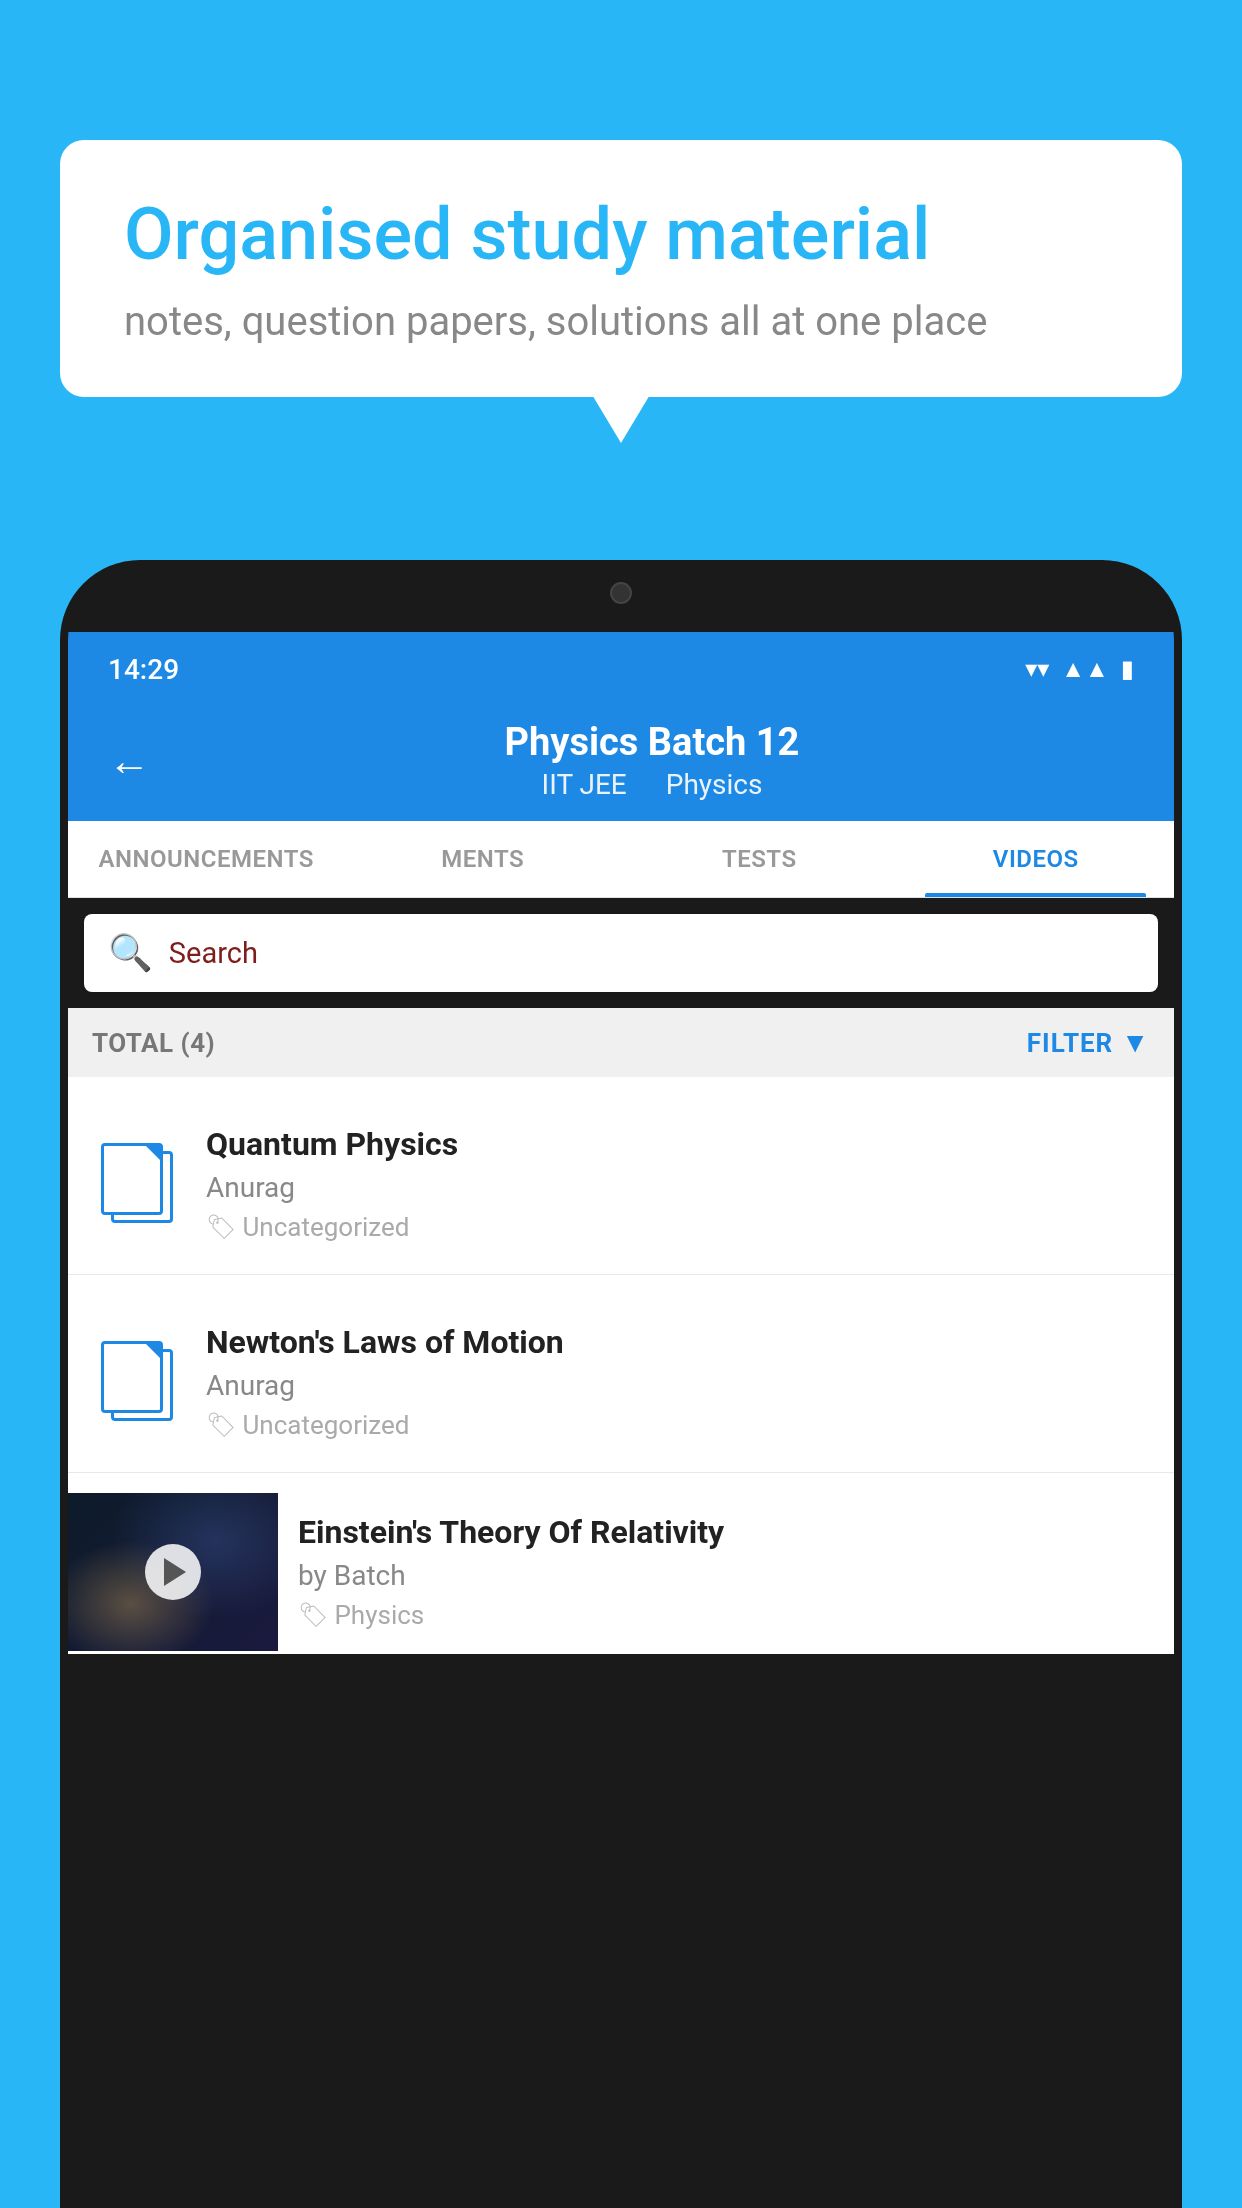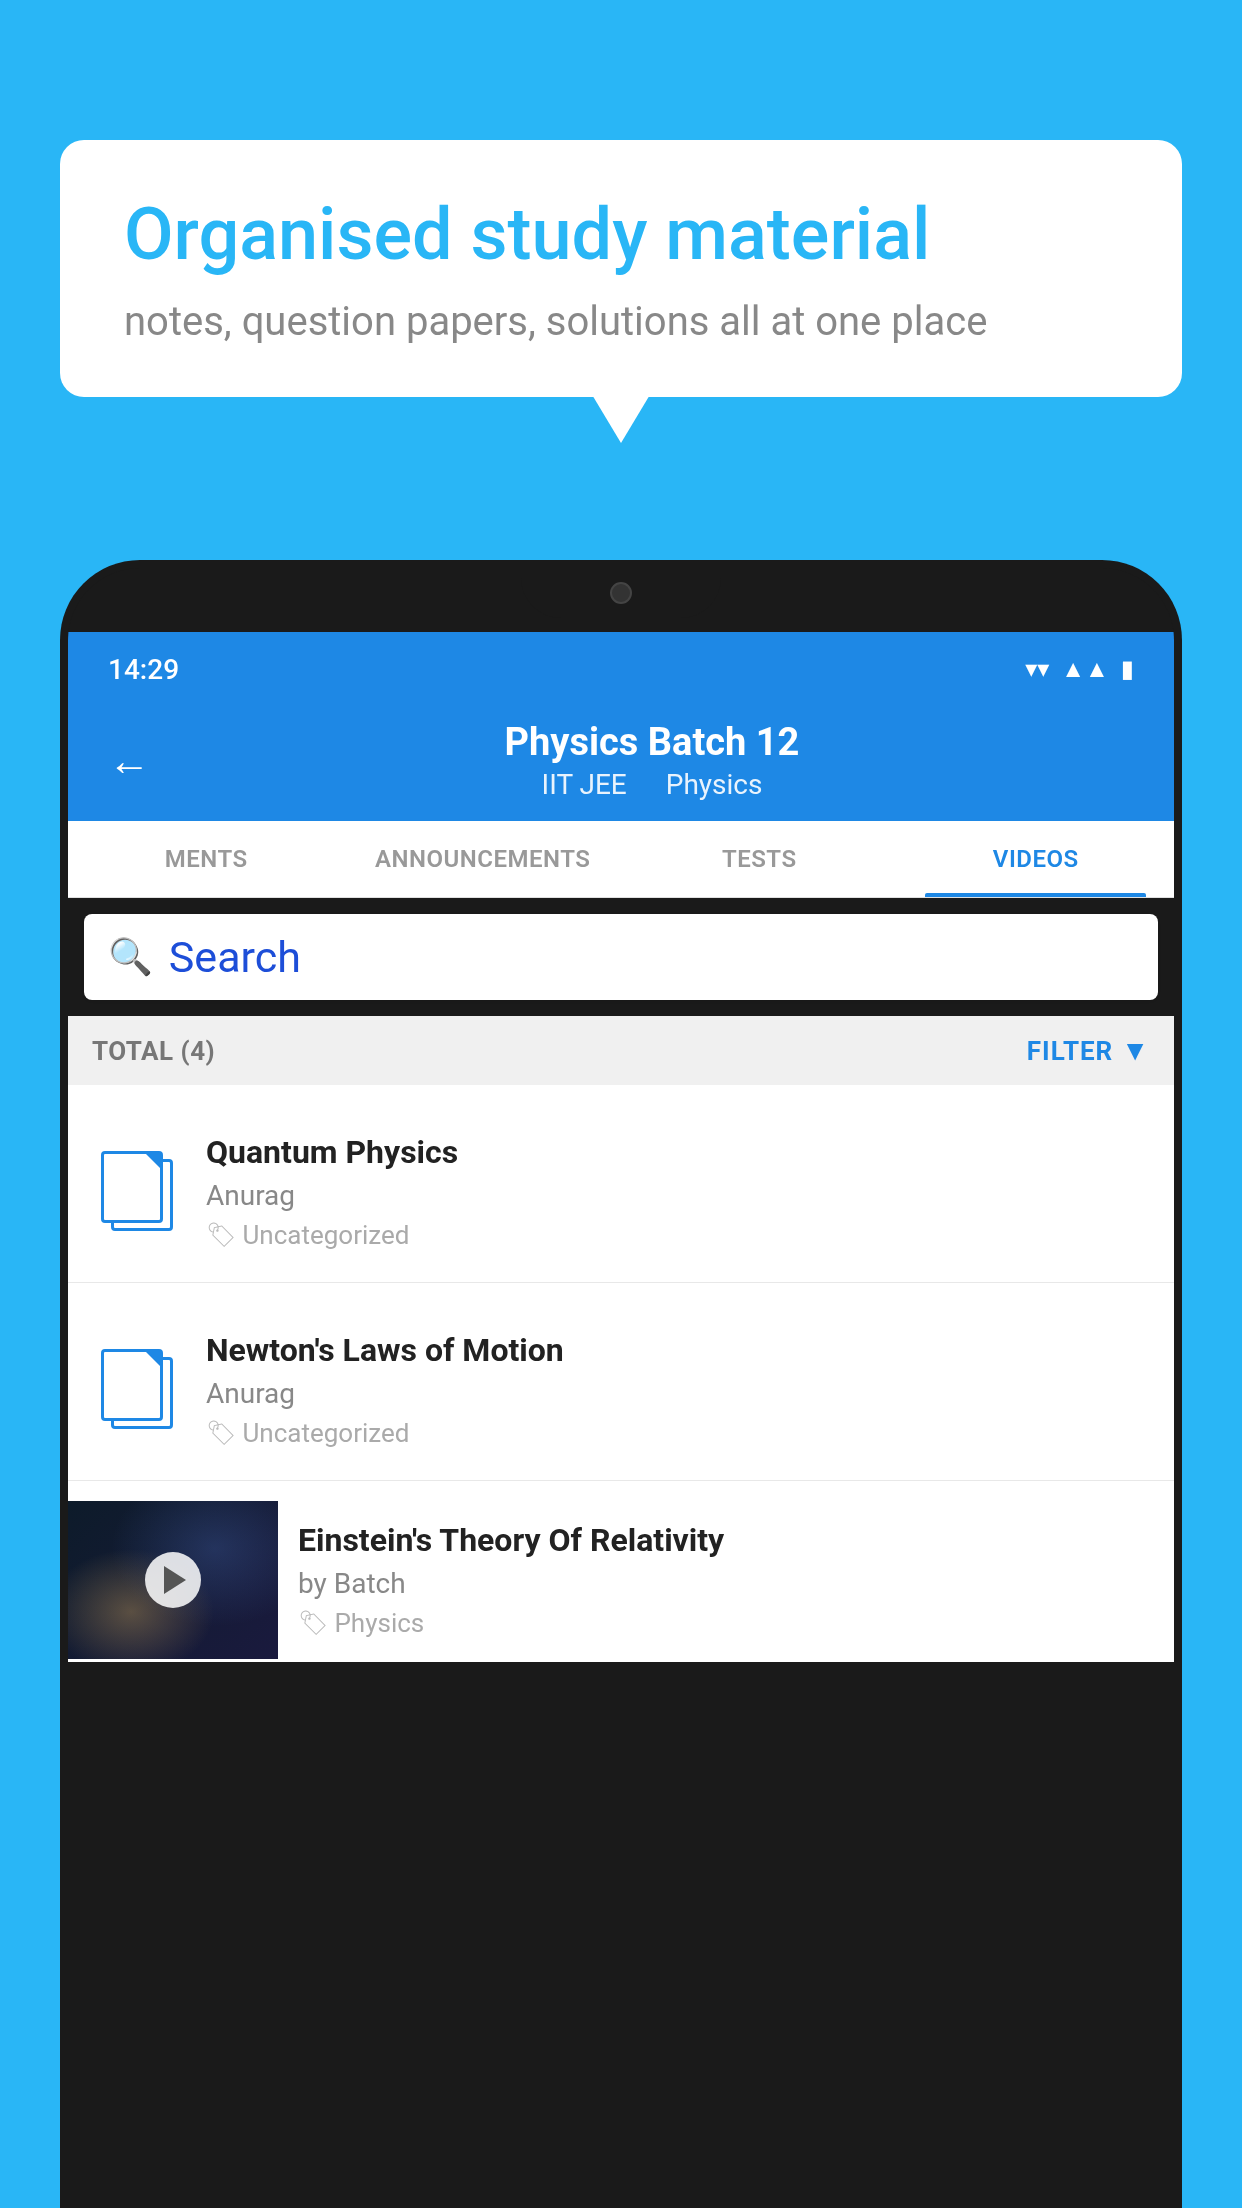--- a/index.html
+++ b/index.html
@@ -211,22 +211,22 @@
       gap: 16px;
       box-shadow: 0 1px 3px rgba(0,0,0,0.1);
     }
 
     .search-icon-wrap {
       color: #aaa;
       font-size: 36px;
     }
 
     .search-placeholder {
-      color: #1d4ed8;
-      font-size: 43px;
+      color: #7f1d1d;
+      font-size: 29px;
     }
 
     
     .filter-bar {
       background: #f0f0f0;
       padding: 18px 24px;
       display: flex;
       align-items: center;
       justify-content: space-between;
     }
@@ -455,24 +455,24 @@
           <div class="header-subtitle">
             <span>IIT JEE</span>
             <span>  </span>
             <span>Physics</span>
           </div>
         </div>
       </div>
 
       <div class="tabs">
         <div class="tab">
+          <span>ANNOUNCEMENTS</span>
+        </div>
+        <div class="tab">
           <span>MENTS</span>
-        </div>
-        <div class="tab">
-          <span>ANNOUNCEMENTS</span>
         </div>
         <div class="tab">
           <span>TESTS</span>
         </div>
         <div class="tab active">
           <span>VIDEOS</span>
         </div>
       </div>
 
       <div class="screen-scrollable">

